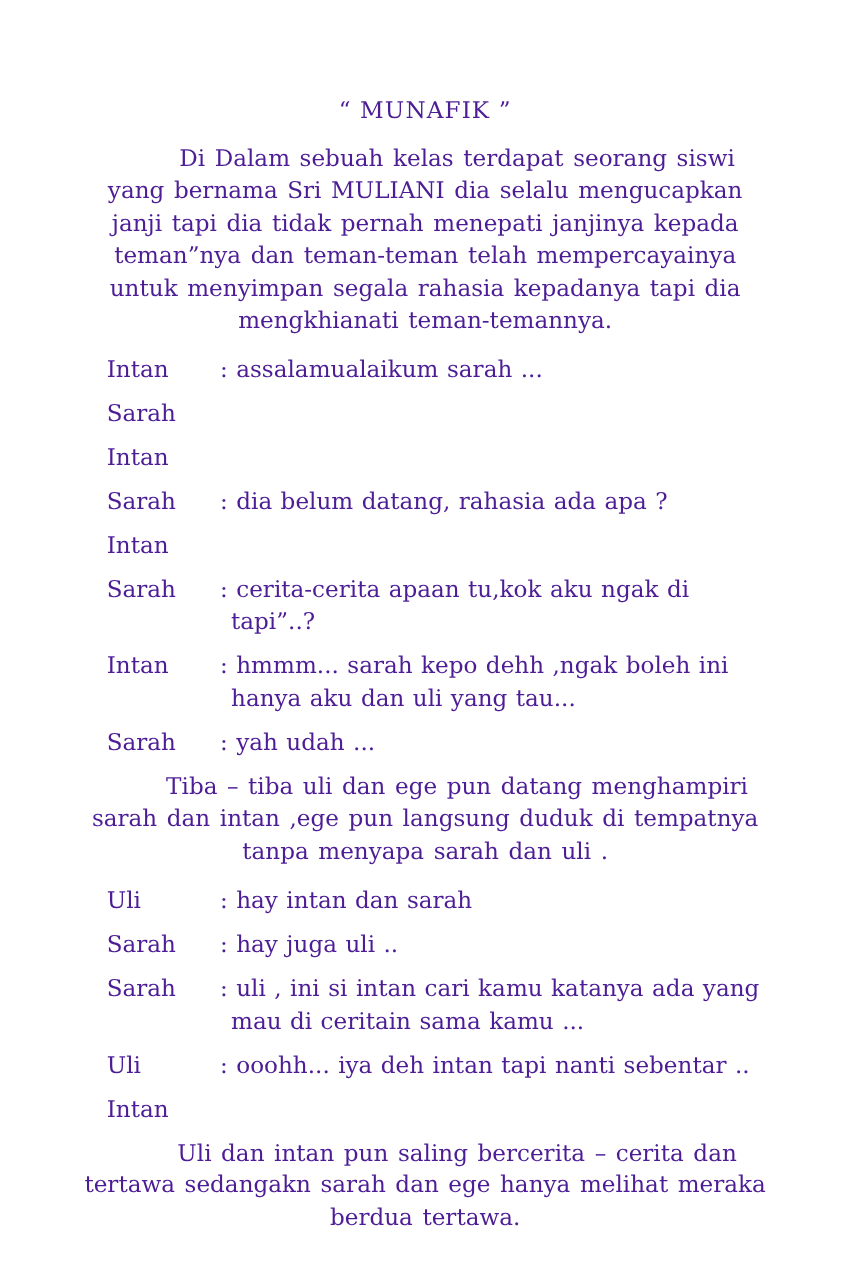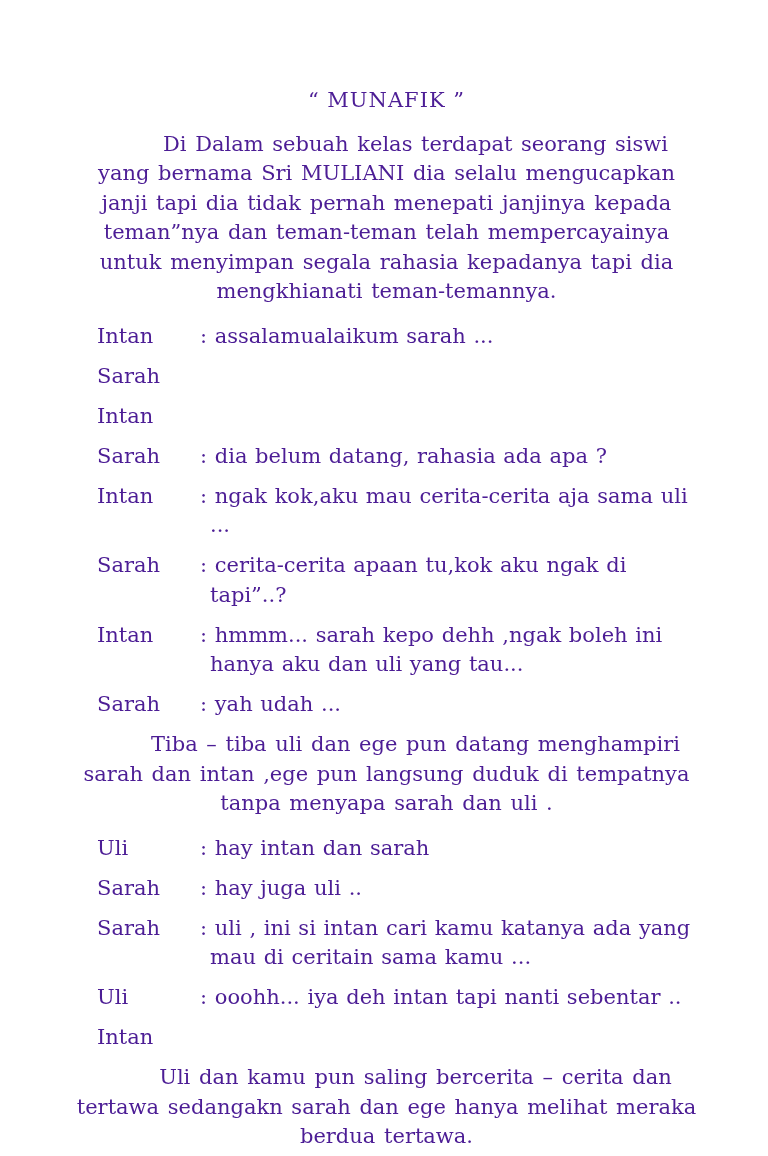--- a/index.html
+++ b/index.html
@@ -73,21 +73,20 @@
       </div>
       <div class="dialogue-row">
         <span class="speaker">Intan</span>
       </div>
       <div class="dialogue-row">
         <span class="speaker">Sarah</span>
         <span class="speech">: dia belum datang, rahasia ada apa ?</span>
       </div>
       <div class="dialogue-row">
         <span class="speaker">Intan</span>
-        <span class="speech">: ngak kok,aku mau cerita-cerita aja sama uli ...</span>
       </div>
       <div class="dialogue-row">
         <span class="speaker">Sarah</span>
         <span class="speech">: cerita-cerita apaan tu,kok aku ngak di tapi”..?</span>
       </div>
       <div class="dialogue-row">
         <span class="speaker">Intan</span>
         <span class="speech">: hmmm... sarah kepo dehh ,ngak boleh ini hanya aku dan uli yang tau...</span>
       </div>
       <div class="dialogue-row">
@@ -113,16 +112,16 @@
       </div>
       <div class="dialogue-row">
         <span class="speaker">Uli</span>
         <span class="speech">: ooohh... iya deh intan tapi nanti sebentar ..</span>
       </div>
       <div class="dialogue-row">
         <span class="speaker">Intan</span>
       </div>
     </div>
 
-    <p class="narration">Uli dan kamu pun saling bercerita – cerita dan tertawa sedangakn sarah dan ege hanya melihat meraka berdua tertawa.</p>
+    <p class="narration">Uli dan intan pun saling bercerita – cerita dan tertawa sedangakn sarah dan ege hanya melihat meraka berdua tertawa.</p>
 
   </div>
 </div>
 
 </body></html>

